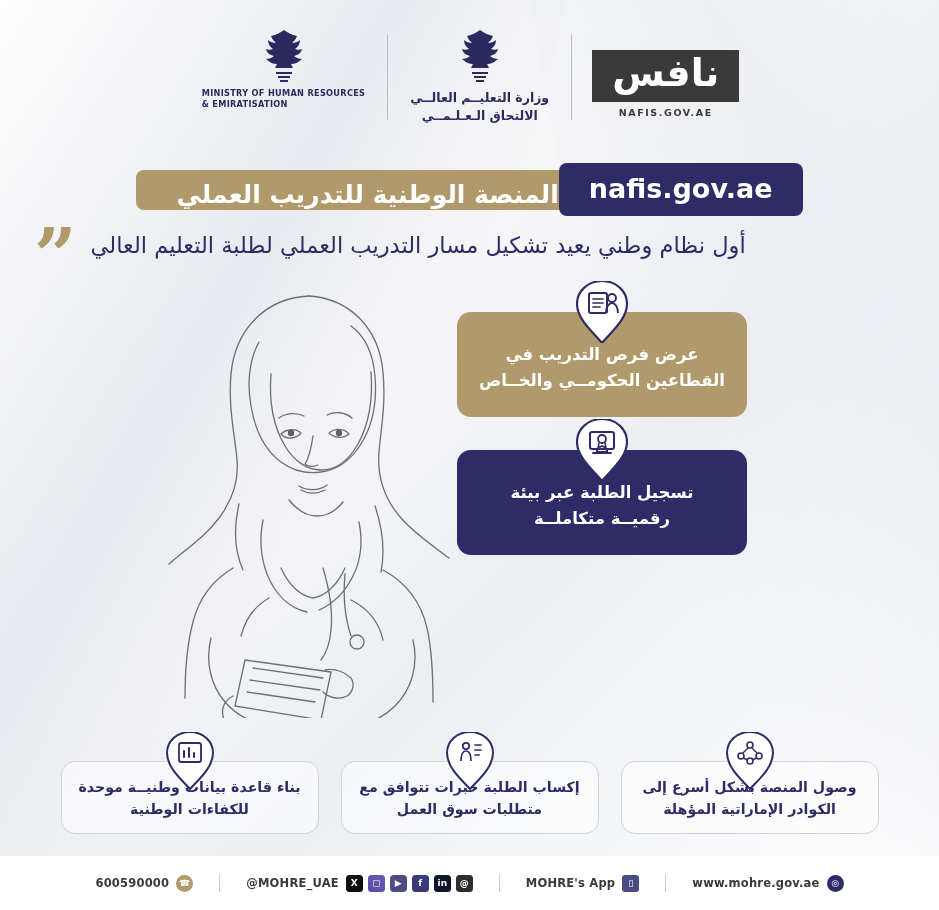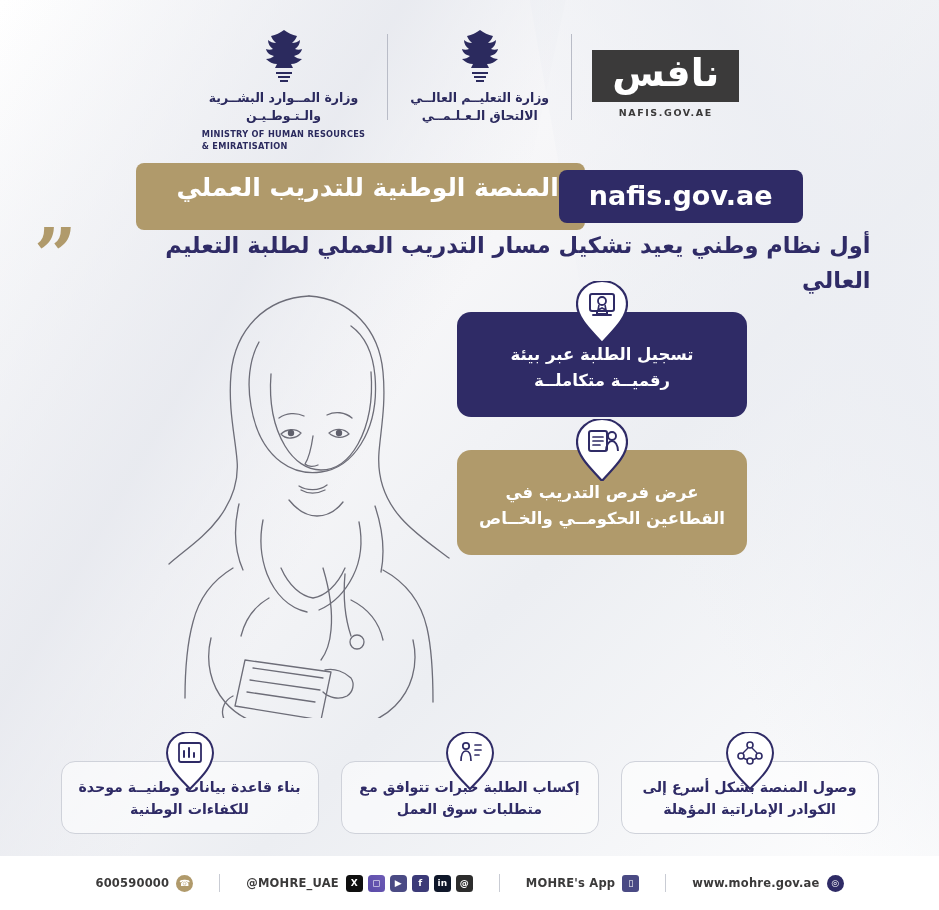--- a/index.html
+++ b/index.html
@@ -117,21 +117,21 @@
     display: flex;
     flex-direction: row;
     justify-content: center;
     align-items: center;
   }
   .title-gold {
     background: #b09a6b;
     color: #ffffff;
     font-size: 25px;
     font-weight: bold;
-    padding: 10px 26px 28px 40px;
+    padding: 10px 26px 1px 40px;
     border-radius: 8px;
     margin-right: -26px;
     position: relative;
     z-index: 1;
     letter-spacing: 0px;
   }
   .title-navy {
     background: #2f2b66;
     color: #ffffff;
     font-size: 27px;
@@ -158,21 +158,21 @@
     color: #b09a6b;
     font-size: 74px;
     font-weight: bold;
     line-height: 0.72;
     font-family: "DejaVu Serif", "Liberation Serif", serif;
     margin-top: 2px;
   }
   .subtitle {
     color: #2f2b66;
     font-size: 22.5px;
-    font-weight: bold;
+    font-weight: normal;
     line-height: 1.55;
     text-align: right;
     max-width: 780px;
   }
 
   
   .portrait {
     position: absolute;
     right: 436px;
     top: 268px;
@@ -326,24 +326,20 @@
 
   <div class="logos">
 
     <div class="logo-block">
       <svg class="logo-falcon" viewBox="0 0 52 56">
         <g fill="#2b2a5e">
           <path d="M26 2c-4 3-8 5-13 6 1 3 3 5 5 7-3 0-6-1-8-3 0 4 2 7 5 9-2 1-5 1-7 0 1 4 4 6 8 7-2 2-5 3-8 3 3 3 7 5 11 5l-2 4h18l-2-4c4 0 8-2 11-5-3 0-6-1-8-3 4-1 7-3 8-7-2 1-5 1-7 0 3-2 5-5 5-9-2 2-5 3-8 3 2-2 4-4 5-7-5-1-9-3-13-6z"></path>
           <path d="M18 44h16v2H18zM20 48h12v2H20zM22 52h8v2h-8z"></path>
         </g>
       </svg>
-      <div class="logo-ar">
-        <span>وزارة المــوارد البشــرية</span><br>
-        <span>والـتـوطـيـن</span>
-      </div>
       <div class="logo-en">
         <span>MINISTRY OF HUMAN RESOURCES</span><br>
         <span>&amp; EMIRATISATION</span>
       </div>
     </div>
 
     <div class="divider-v"></div>
 
     <div class="logo-block">
       <svg class="logo-falcon" viewBox="0 0 52 56">
@@ -424,41 +420,41 @@
       <path d="M212 402c10-2 20 2 26 8 4 6 2 14-4 18-8 4-18 2-24-4"></path>
       <path d="M120 428c-8 4-12 12-10 20 2 8 10 12 18 10"></path>
 
       <path d="M210 300c6 20 10 42 8 62 -1 12-4 22-10 30"></path>
       <path d="M232 306c-2 22 0 44 6 62"></path>
       <circle cx="244" cy="374" r="7"></circle>
     </g>
   </svg>
 
   <div class="cards">
+
+    <div class="card gold">
+      <svg class="card-pin" viewBox="0 0 52 62">
+        <path d="M26 0C12 0 1 10 1 23c0 16 18 30 25 39 7-9 25-23 25-39C51 10 40 0 26 0z" fill="#ffffff" stroke="#2f2b66" stroke-width="2.2"></path>
+        <rect x="13" y="12" width="18" height="20" rx="2" fill="none" stroke="#2f2b66" stroke-width="2"></rect>
+        <path d="M17 18h10M17 22h10M17 26h7" stroke="#2f2b66" stroke-width="1.7" stroke-linecap="round"></path>
+        <circle cx="36" cy="17" r="4" fill="none" stroke="#2f2b66" stroke-width="1.9"></circle>
+        <path d="M30 32c0-6 3-10 6-10s6 4 6 10" fill="none" stroke="#2f2b66" stroke-width="1.9"></path>
+      </svg>
+      <span>عرض فرص التدريب في القطاعين الحكومــي والخــاص</span>
+    </div>
 
     <div class="card navy">
       <svg class="card-pin" viewBox="0 0 52 62">
         <path d="M26 0C12 0 1 10 1 23c0 16 18 30 25 39 7-9 25-23 25-39C51 10 40 0 26 0z" fill="#ffffff" stroke="#2f2b66" stroke-width="2.2"></path>
         <rect x="14" y="13" width="24" height="17" rx="2" fill="none" stroke="#2f2b66" stroke-width="2"></rect>
         <path d="M21 30v3h10v-3M17 34h18" stroke="#2f2b66" stroke-width="2" fill="none" stroke-linecap="round"></path>
         <circle cx="26" cy="20" r="4" fill="none" stroke="#2f2b66" stroke-width="1.8"></circle>
         <path d="M23 24l-1 5 4-2 4 2-1-5" fill="none" stroke="#2f2b66" stroke-width="1.6"></path>
       </svg>
       <span>تسجيل الطلبة عبر بيئة رقميــة متكاملــة</span>
-    </div>
-
-    <div class="card gold">
-      <svg class="card-pin" viewBox="0 0 52 62">
-        <path d="M26 0C12 0 1 10 1 23c0 16 18 30 25 39 7-9 25-23 25-39C51 10 40 0 26 0z" fill="#ffffff" stroke="#2f2b66" stroke-width="2.2"></path>
-        <rect x="13" y="12" width="18" height="20" rx="2" fill="none" stroke="#2f2b66" stroke-width="2"></rect>
-        <path d="M17 18h10M17 22h10M17 26h7" stroke="#2f2b66" stroke-width="1.7" stroke-linecap="round"></path>
-        <circle cx="36" cy="17" r="4" fill="none" stroke="#2f2b66" stroke-width="1.9"></circle>
-        <path d="M30 32c0-6 3-10 6-10s6 4 6 10" fill="none" stroke="#2f2b66" stroke-width="1.9"></path>
-      </svg>
-      <span>عرض فرص التدريب في القطاعين الحكومــي والخــاص</span>
     </div>
 
   </div>
 
   <div class="bottom-cards">
 
     <div class="bcard">
       <svg class="bcard-pin" viewBox="0 0 48 58">
         <path d="M24 0C11 0 1 9 1 21c0 15 16 28 23 36 7-8 23-21 23-36C47 9 37 0 24 0z" fill="#ffffff" stroke="#2f2b66" stroke-width="2"></path>
         <rect x="13" y="11" width="22" height="19" rx="2" fill="none" stroke="#2f2b66" stroke-width="1.8"></rect>

